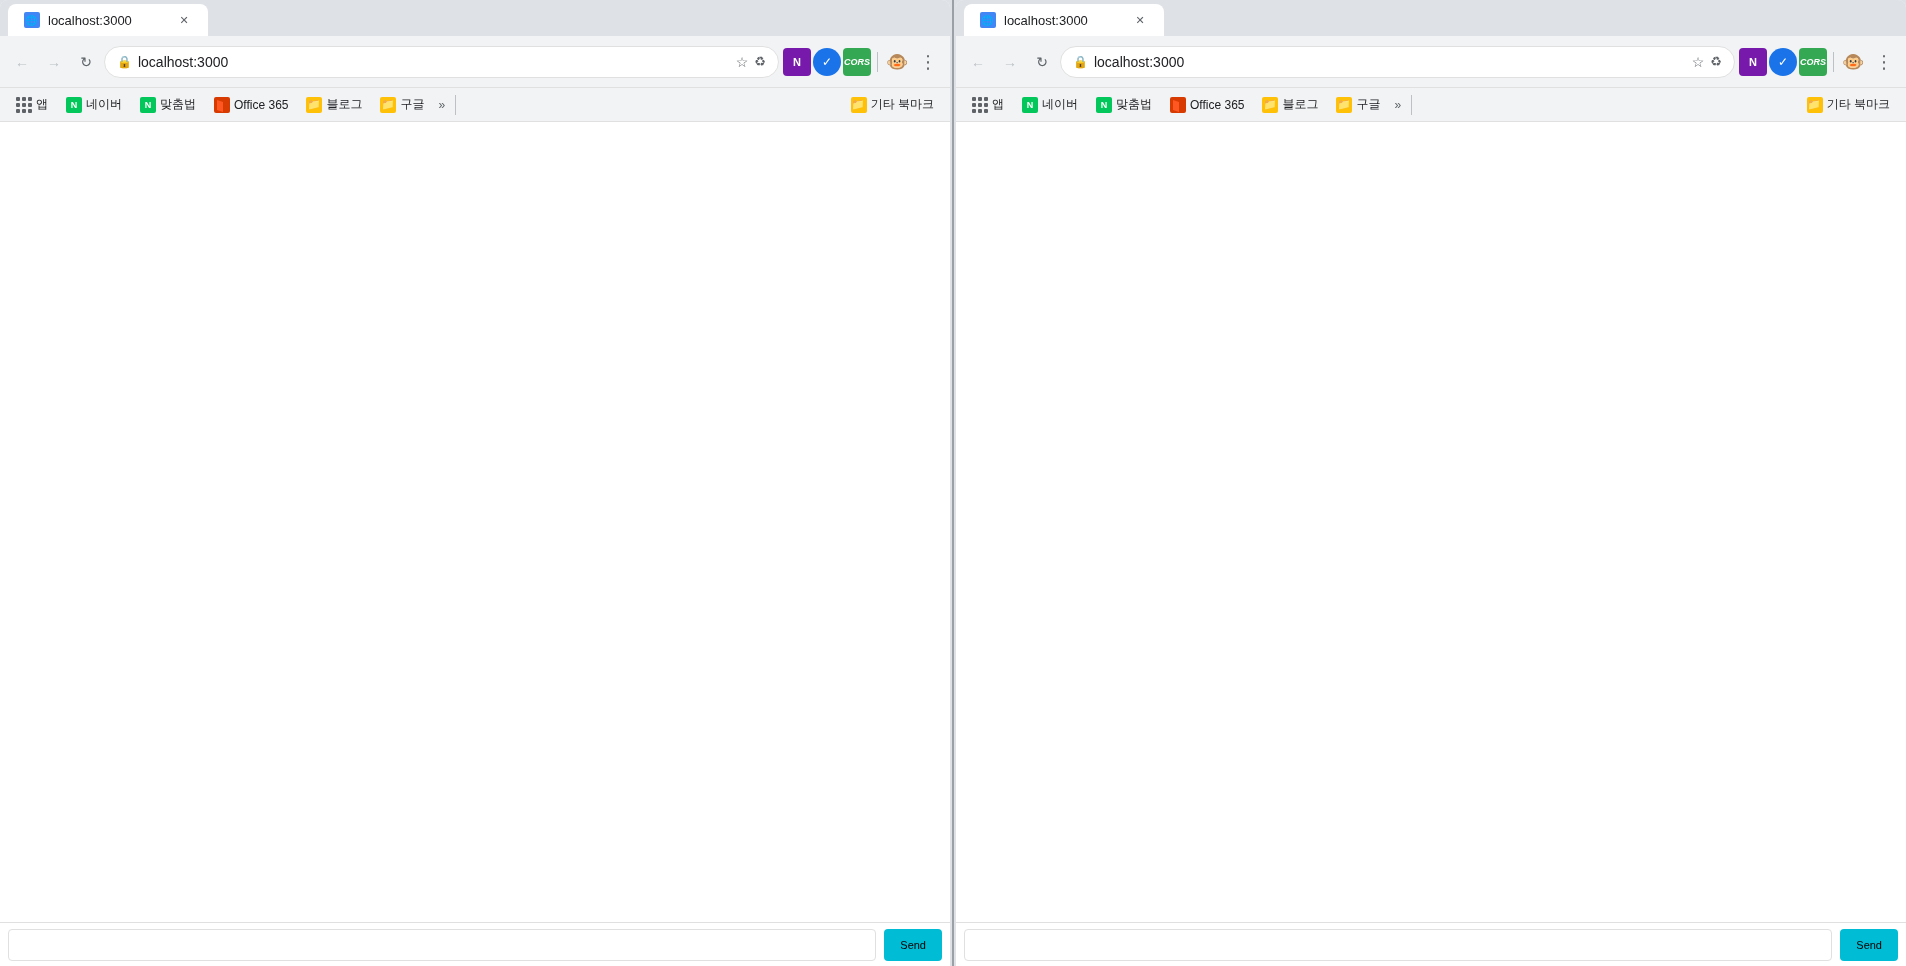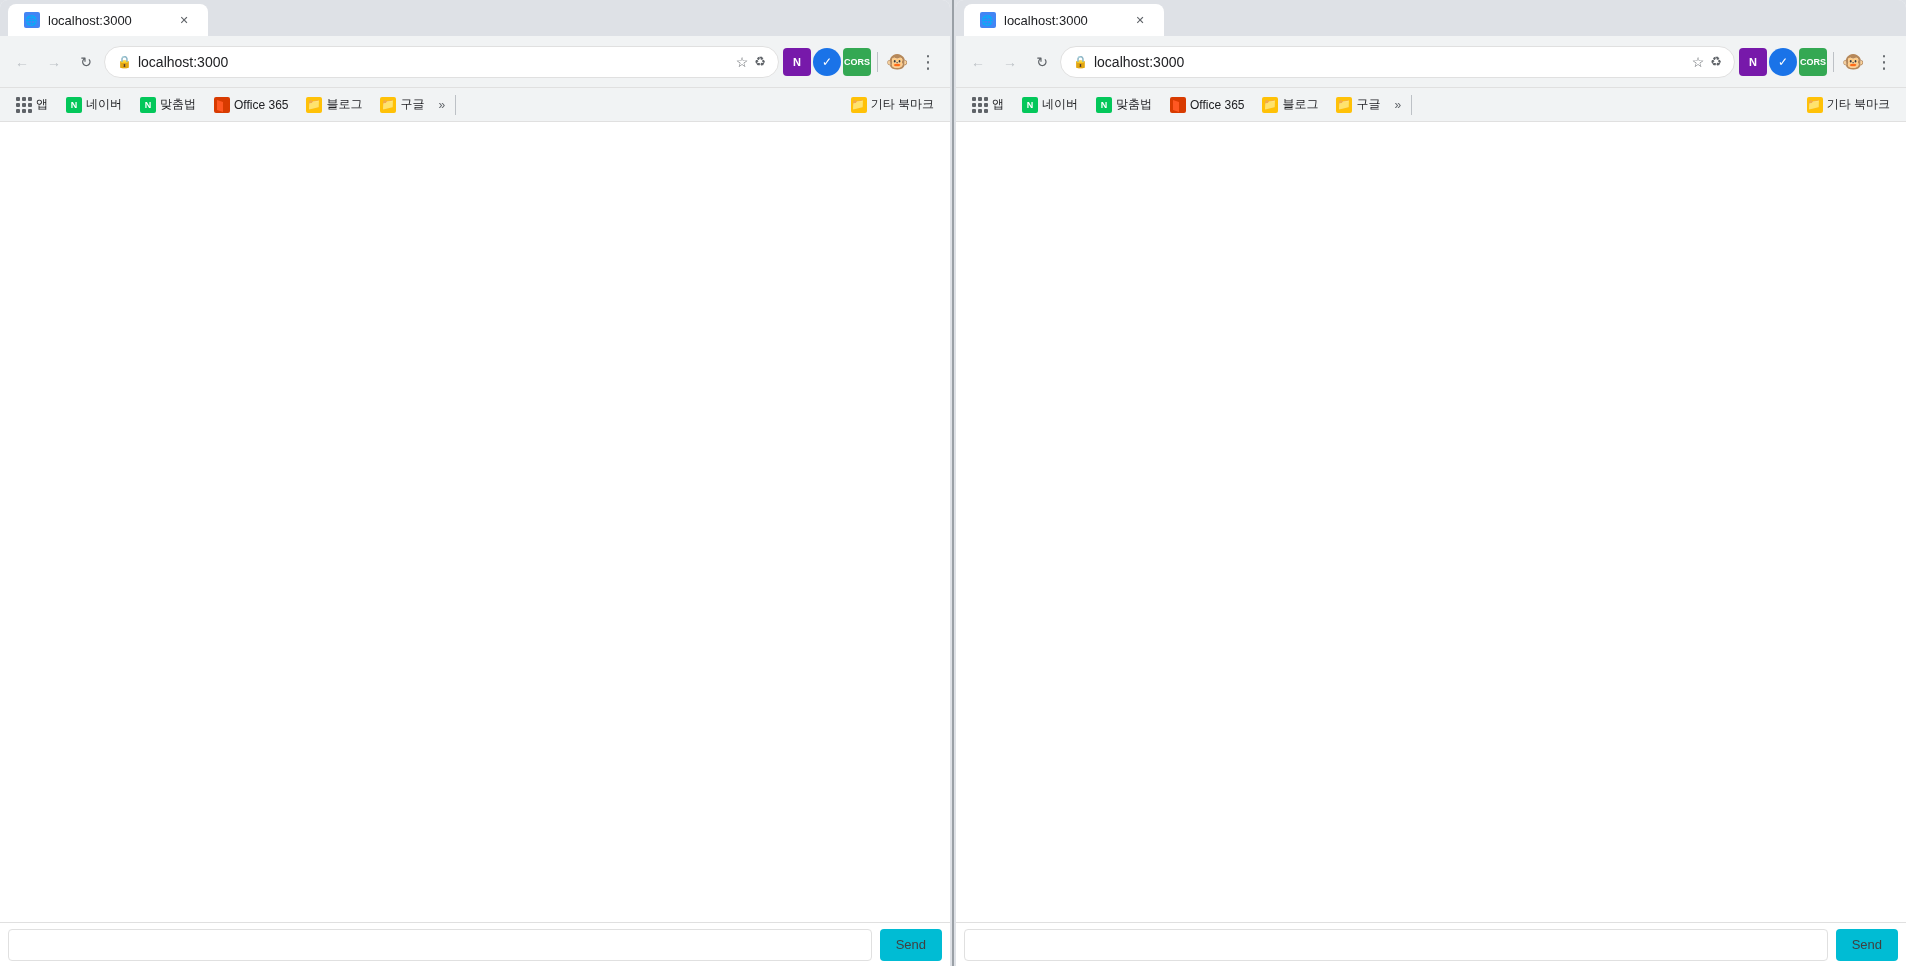--- a/index.html
+++ b/index.html
@@ -169,20 +169,21 @@
       color: white;
       font-size: 10px;
     }
 
     .ext-icon-green {
       background: #34a853;
       border-radius: 4px;
       color: white;
       font-size: 10px;
       font-weight: bold;
+      font-style: italic;
     }
 
     .separator {
       width: 1px;
       height: 20px;
       background: #bdc1c6;
       margin: 0 4px;
     }
 
     .nav-more {
@@ -315,24 +316,24 @@
       padding: 0 8px;
       font-size: 13px;
       outline: none;
     }
 
     .send-button {
       margin-left: 8px;
       height: 32px;
       padding: 0 16px;
       background: #00bcd4;
-      color: #404040;
+      color: #000000;
       border: none;
       border-radius: 4px;
-      font-size: 13px;
+      font-size: 11px;
       cursor: pointer;
       font-weight: 500;
     }
 
     
     .divider {
       width: 2px;
       background: #9aa0a6;
       height: 100%;
       flex-shrink: 0;

